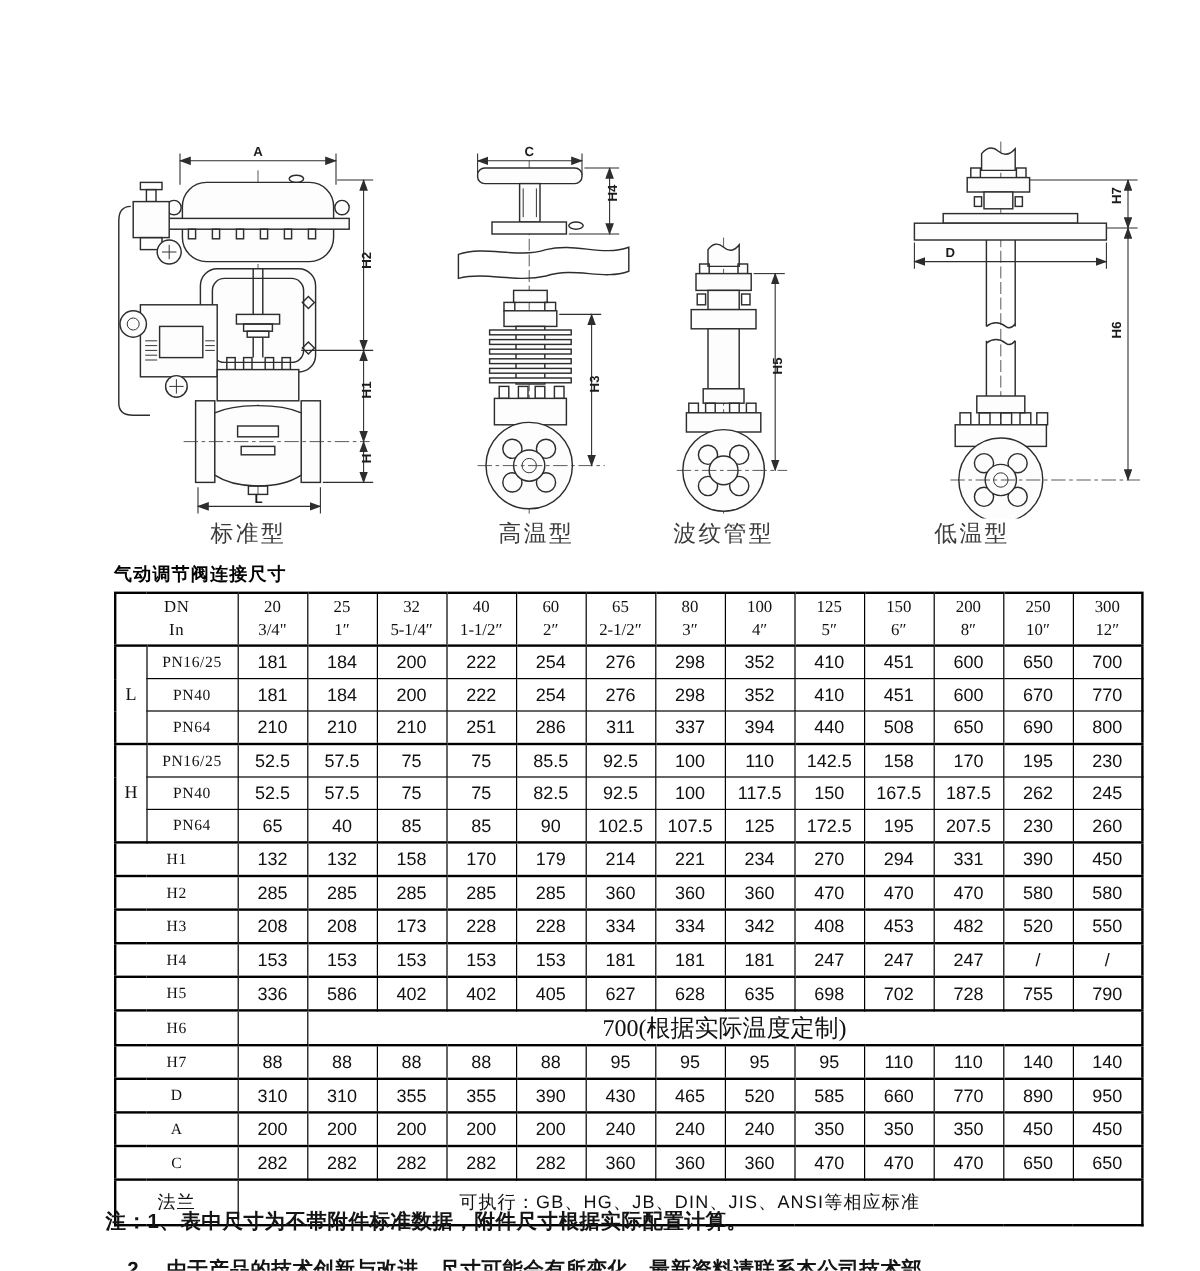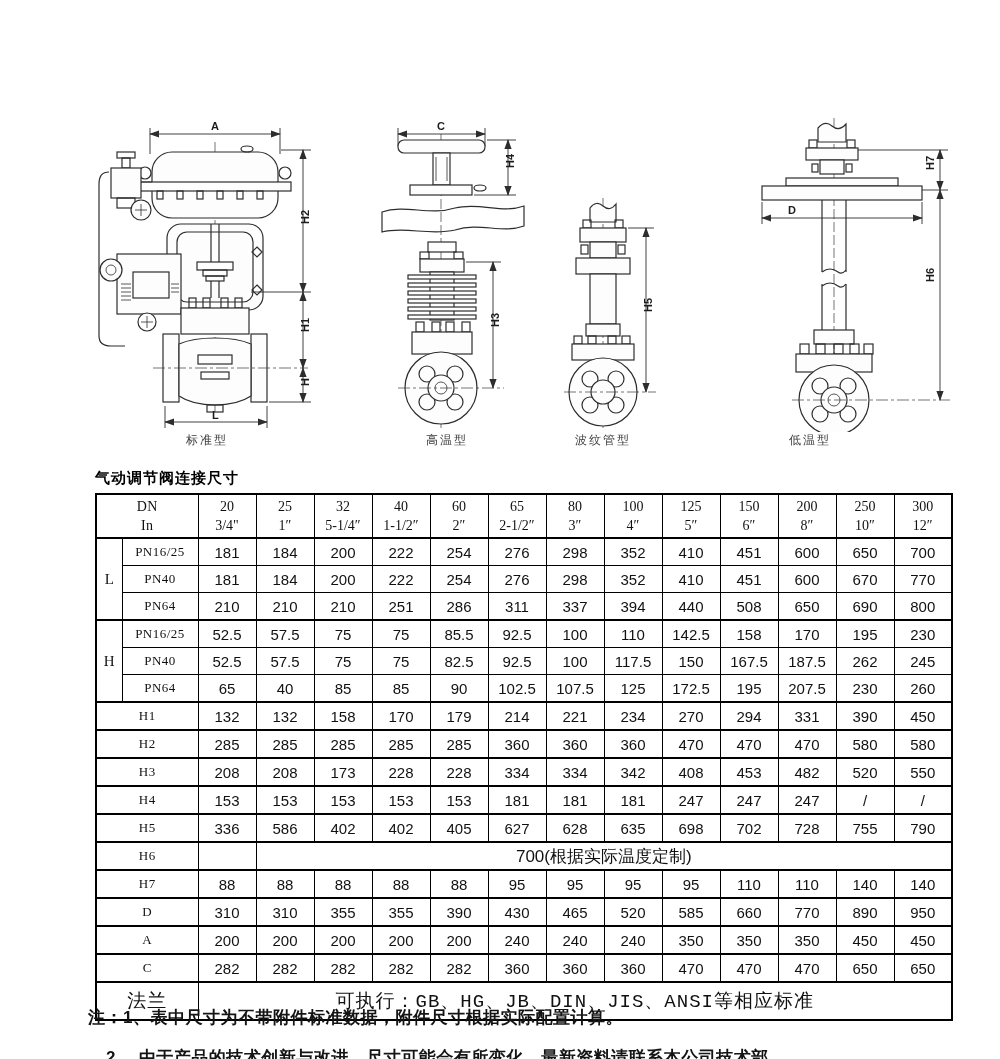--- a/index.html
+++ b/index.html
@@ -9,35 +9,35 @@
 
   
   .drawing svg{display:block;}
   .ln{fill:none;stroke:#2d2d2d;stroke-width:1.2;}
   .lnf{fill:#fdfdfd;stroke:#2d2d2d;stroke-width:1.2;}
   .thin{fill:none;stroke:#2d2d2d;stroke-width:0.8;}
   .cl{fill:none;stroke:#3a3a3a;stroke-width:0.7;stroke-dasharray:10 3;}
   .cld{fill:none;stroke:#3a3a3a;stroke-width:0.7;stroke-dasharray:12 3 3 3;}
   .dim{fill:none;stroke:#2d2d2d;stroke-width:0.9;}
   text.dimt{font:700 11px "Liberation Sans",sans-serif;fill:#1c1c1c;}
-  .dlabel{position:absolute;top:432px;font-size:12px;color:#3c3c3c;letter-spacing:2px;
+  .dlabel{position:absolute;top:432px;font-size:19px;color:#3c3c3c;letter-spacing:2px;
           transform:translateX(-50%);white-space:nowrap;}
 
   
   .tbl-title{position:absolute;left:95px;top:469px;font-size:15px;font-weight:bold;color:#000;letter-spacing:1px;}
   table.dims{border-collapse:collapse;table-layout:fixed;width:858px;border:2px solid #000;}
   table.dims td{border:1px solid #000;text-align:center;vertical-align:middle;padding:0;
                 height:26px;overflow:hidden;white-space:nowrap;}
   tr.thick td{border-top-width:2px;}
   td.grp{font-family:"Liberation Serif","DejaVu Serif",serif;font-size:15px;}
   td.lbl{font-family:"Liberation Serif","DejaVu Serif",serif;font-size:13px;letter-spacing:0.5px;}
   td.val{font-family:"Liberation Sans","DejaVu Sans",sans-serif;font-size:15px;}
   tr.hdr td{height:42px;font-family:"Liberation Serif","DejaVu Serif",serif;font-size:14px;line-height:19px;}
-  td.h6cell{font-family:Liberation Sans, sans-serif;font-size:17px;}
-  tr.flange td{height:36px;font-family:Liberation Mono, monospace;font-size:19px;letter-spacing:1px;margin-left:47px;}
+  td.h6cell{font-family:Liberation Serif, serif;font-size:20px;}
+  tr.flange td{height:36px;font-family:Liberation Sans, sans-serif;font-size:15px;letter-spacing:1px;margin-left:47px;}
 
   
   .note{position:absolute;left:88px;font-size:17px;font-weight:bold;color:#141414;letter-spacing:0.5px;}
 </style>
 </head>
 <body>
 
 <div class="abs drawing" style="left:95px;top:112px;width:230px;height:320px;">
 <svg width="230" height="320" viewBox="0 0 230 320">
   <defs>

